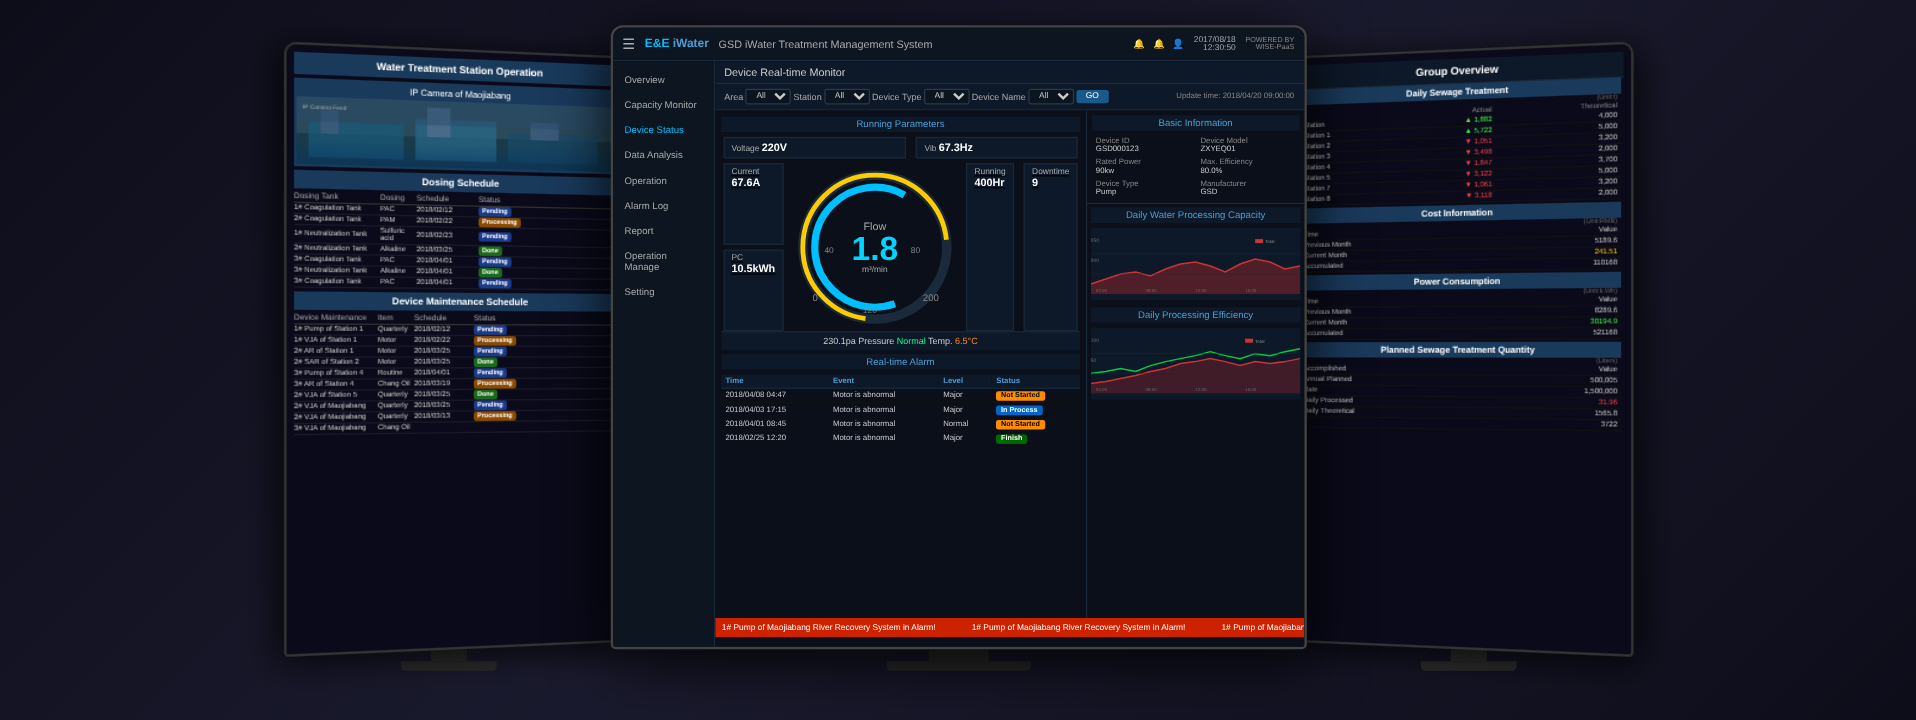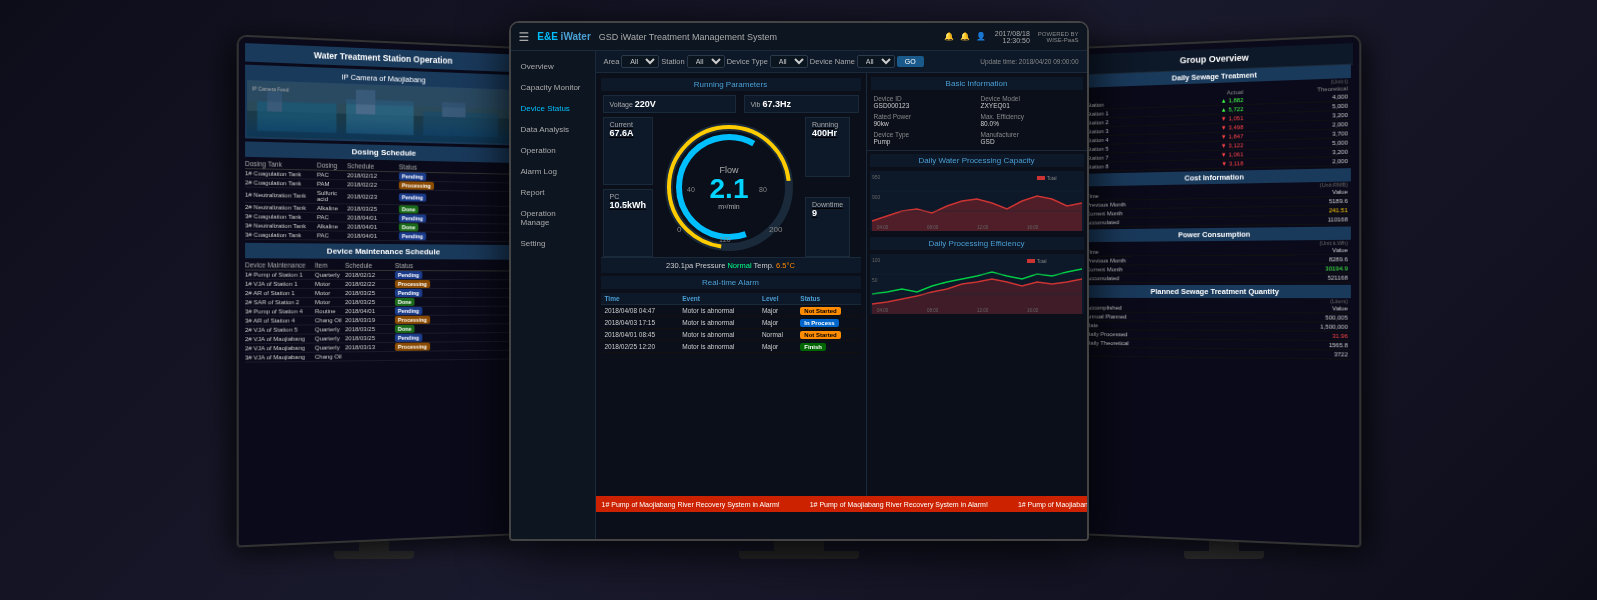--- a/index.html
+++ b/index.html
@@ -666,20 +666,21 @@
                 <div class="sidebar-menu-item">Data Analysis</div>
                 <div class="sidebar-menu-item">Operation</div>
                 <div class="sidebar-menu-item">Alarm Log</div>
                 <div class="sidebar-menu-item">Report</div>
                 <div class="sidebar-menu-item">Operation Manage</div>
                 <div class="sidebar-menu-item">Setting</div>
               </div>
           </div>
 
           <div class="center-main">
+            <div class="main-header">Device Real-time Monitor</div>
             <div class="filter-bar">
               <span>Area</span>
               <select class="filter-select"><option>All</option></select>
               <span>Station</span>
               <select class="filter-select"><option>All</option></select>
               <span>Device Type</span>
               <select class="filter-select"><option>All</option></select>
               <span>Device Name</span>
               <select class="filter-select"><option>All</option></select>
               <button class="go-btn">GO</button>
@@ -726,26 +727,26 @@
                       <circle cx="70" cy="70" r="50" fill="none" stroke="#00bfff" stroke-width="6" stroke-dasharray="200 114" stroke-dashoffset="135" transform="rotate(-135 70 70)"></circle>
 
                       <text x="18" y="115" fill="#888" font-size="8">0</text>
                       <text x="110" y="115" fill="#888" font-size="8">200</text>
                       <text x="60" y="125" fill="#888" font-size="7">120</text>
                       <text x="28" y="75" fill="#888" font-size="7">40</text>
                       <text x="100" y="75" fill="#888" font-size="7">80</text>
                     </svg>
                     <div class="flow-display">
                       <div class="flow-label">Flow</div>
-                      <div class="flow-value">2.1</div>
+                      <div class="flow-value">1.8</div>
                       <div class="flow-unit">m³/min</div>
                     </div>
                   </div>
 
-                  <div style="display:flex;flex-direction:column;gap:20px;">
+                  <div style="display:flex;flex-direction:row;gap:4px;">
                     <div class="reading-item">
                       <div class="reading-label">Running</div>
                       <div class="reading-value">400Hr</div>
                     </div>
                     <div class="reading-item">
                       <div class="reading-label">Downtime</div>
                       <div class="reading-value">9</div>
                     </div>
                   </div>
                 </div>

